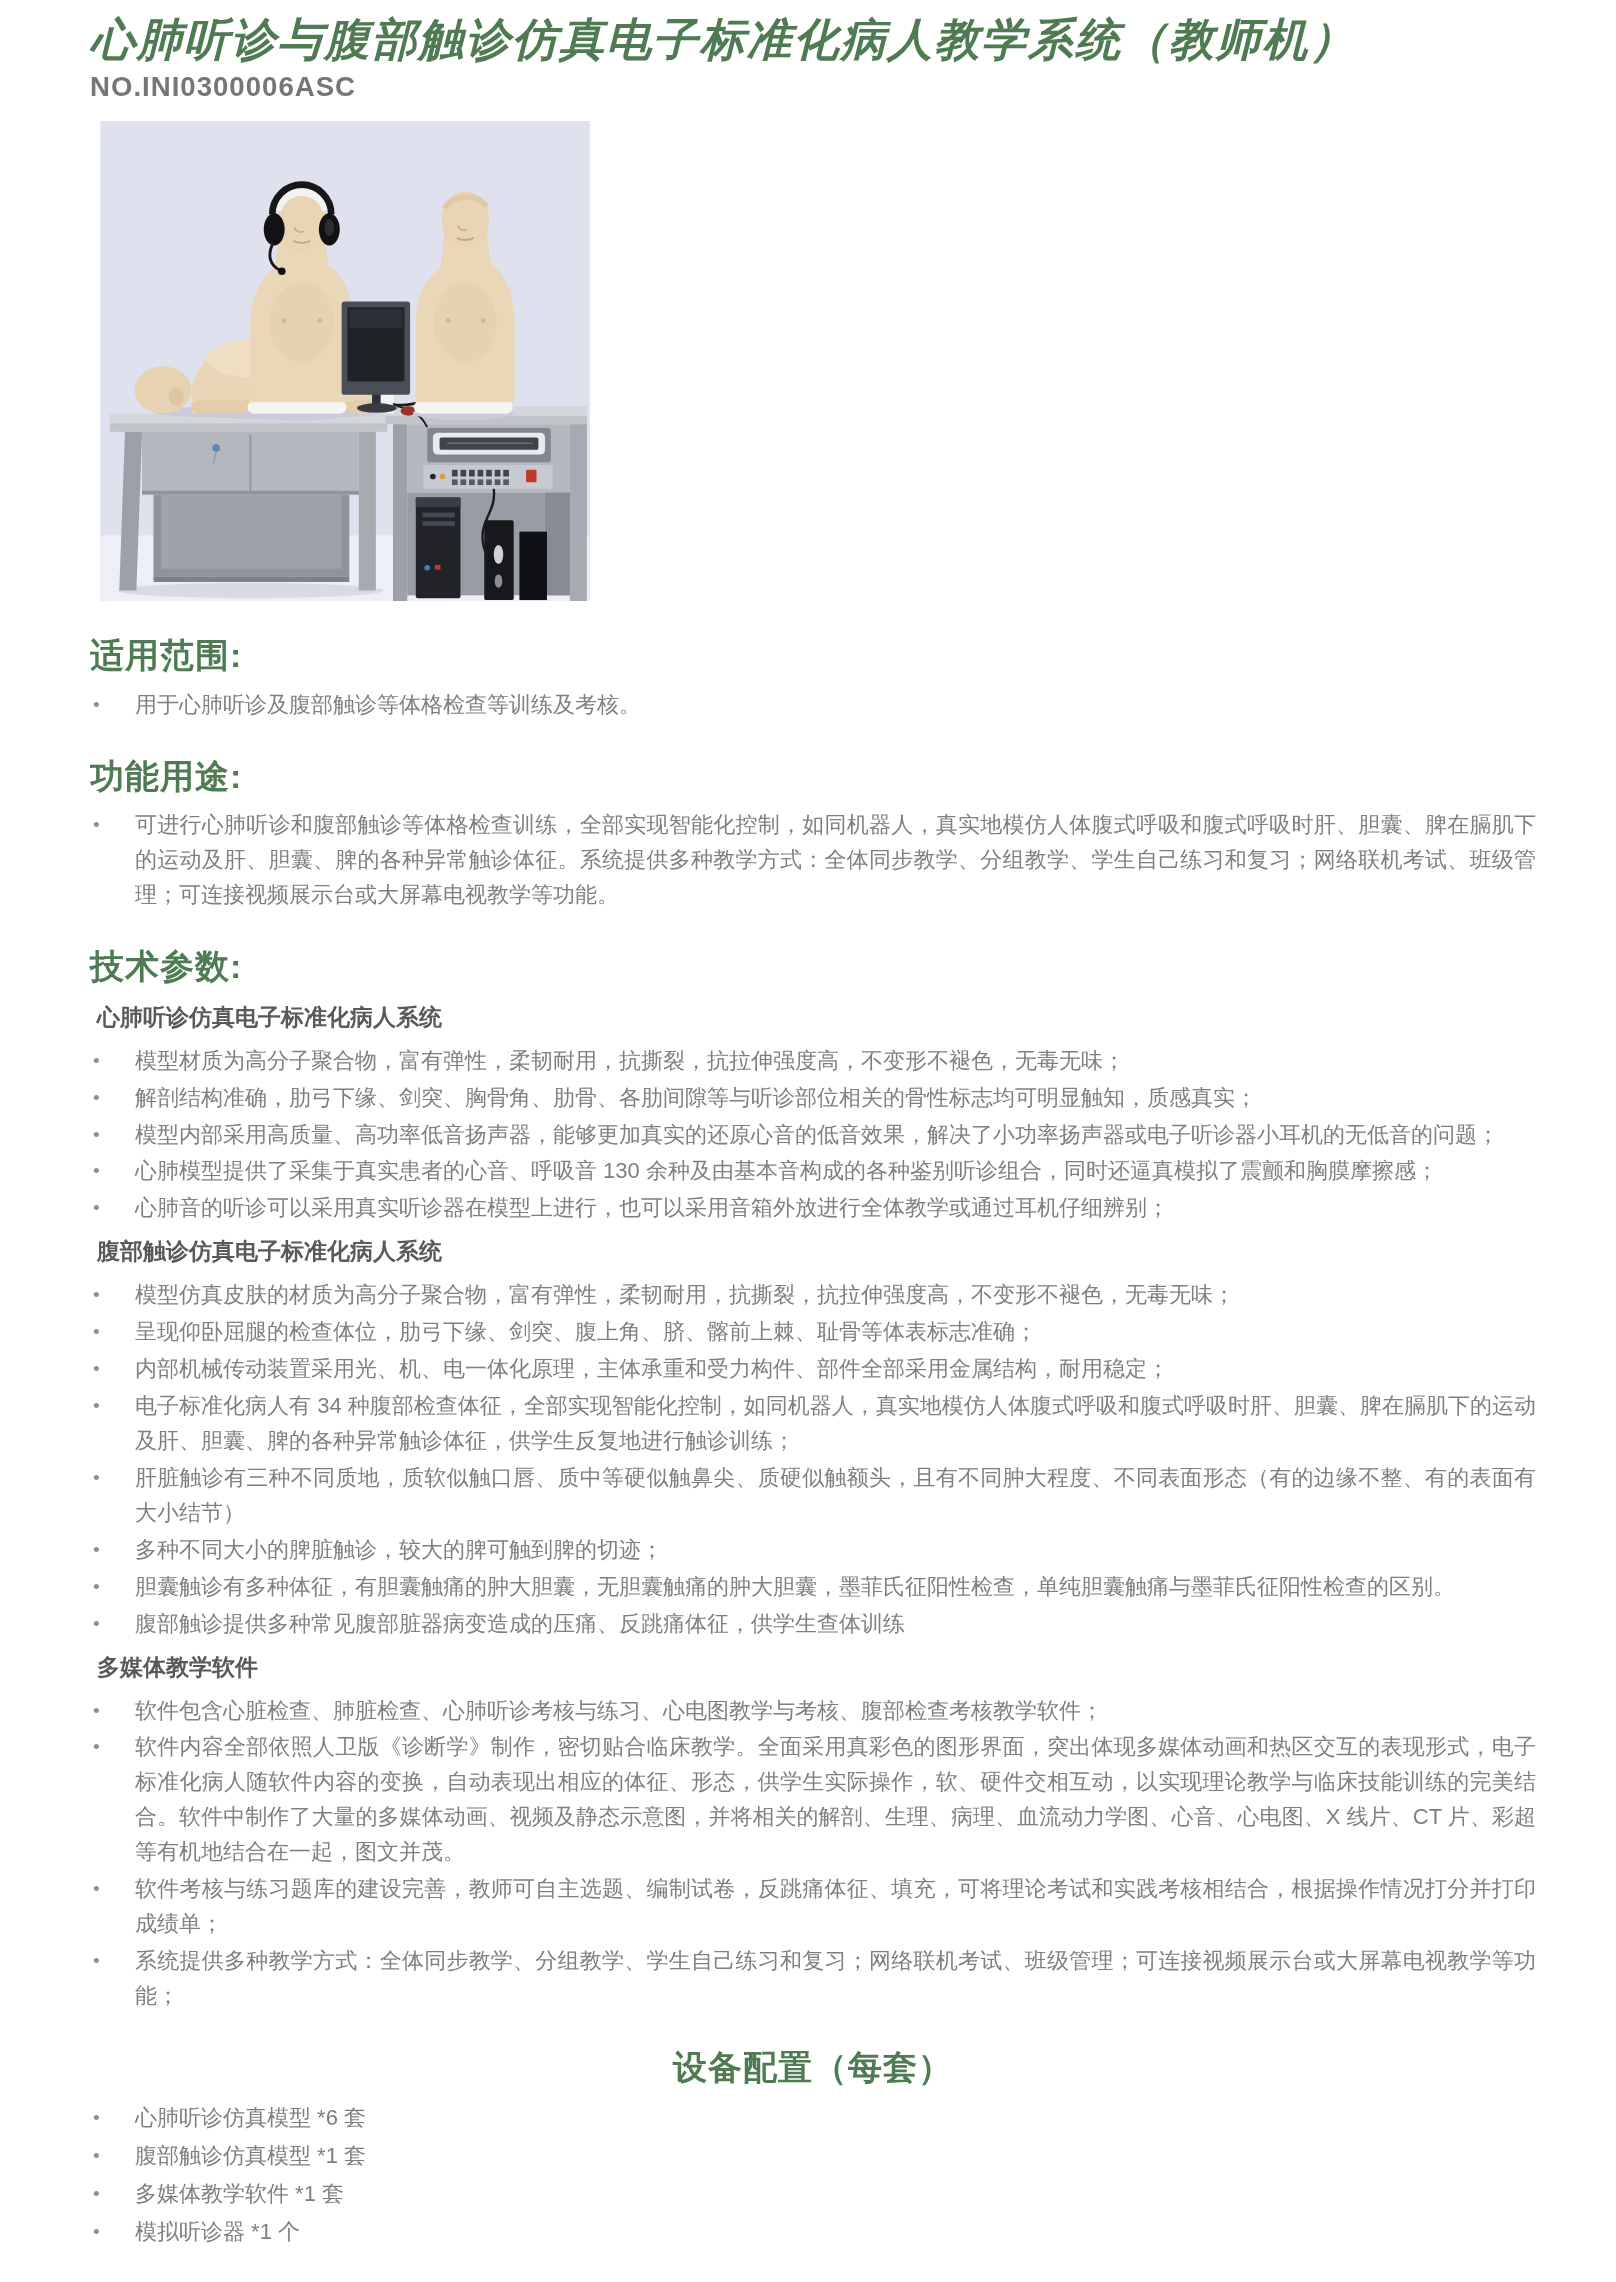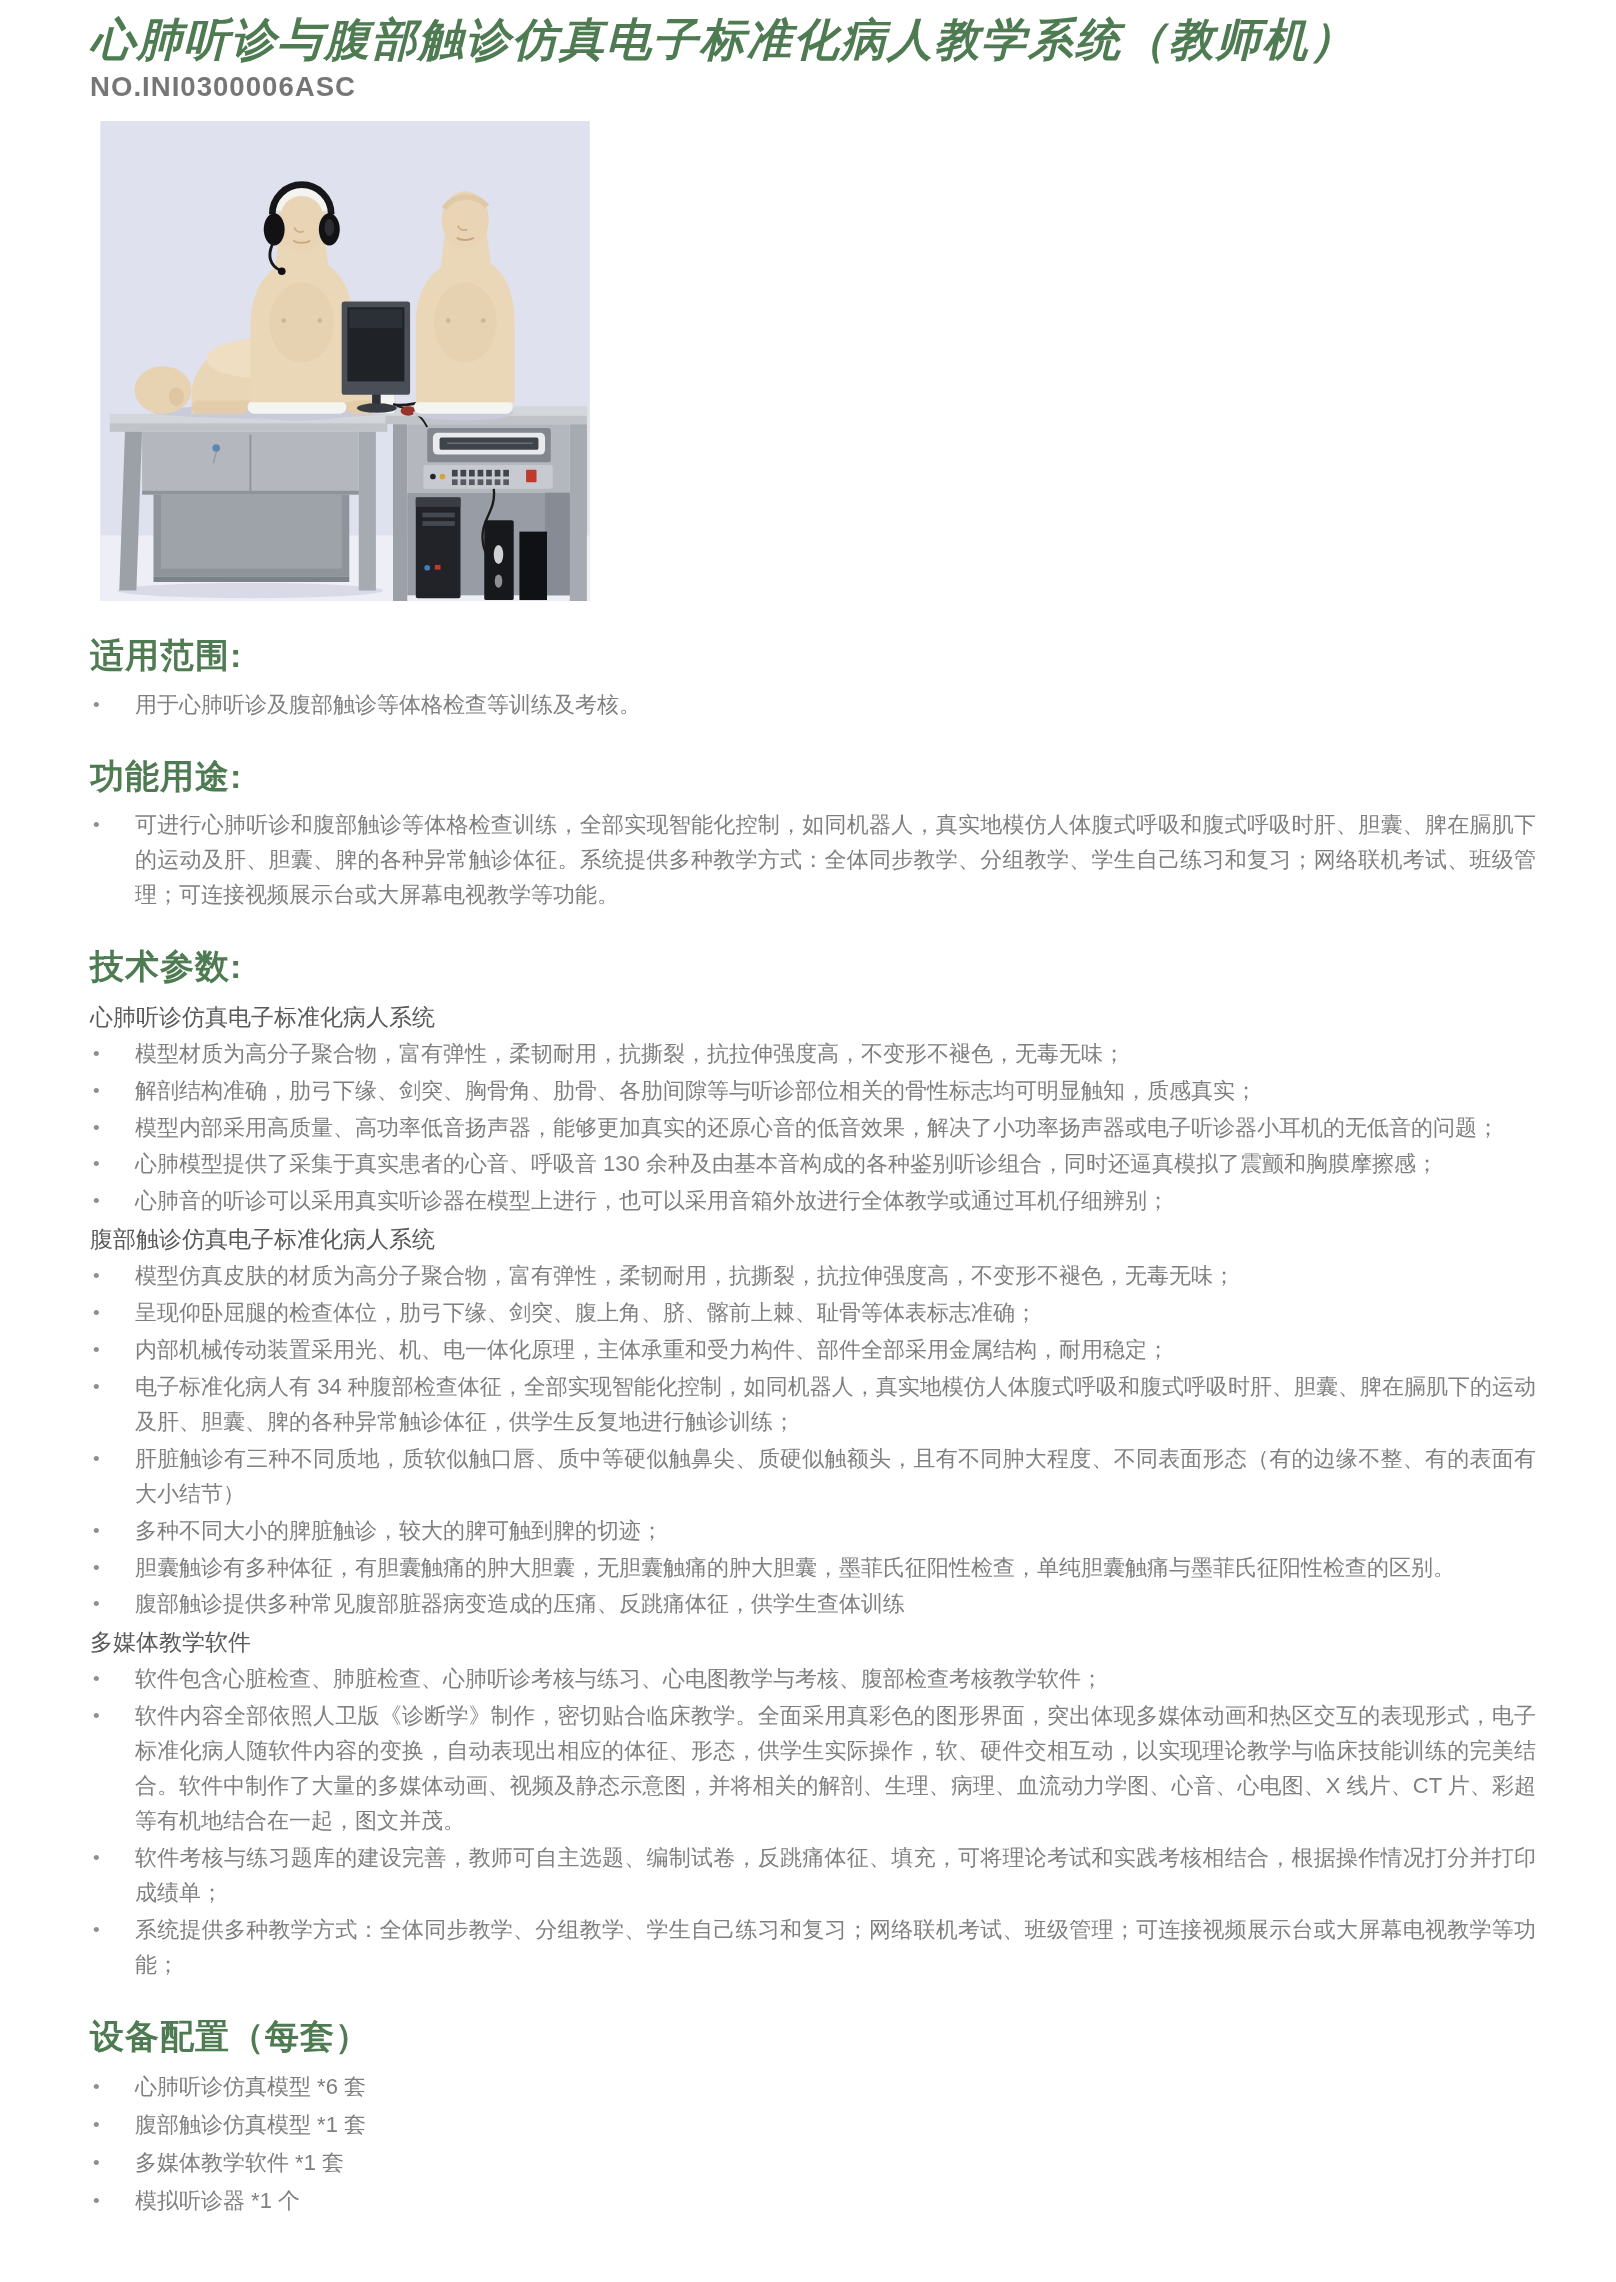--- a/index.html
+++ b/index.html
@@ -16,23 +16,23 @@
   .model-no{
     margin-top:3px;font-size:27.6px;line-height:34px;font-weight:bold;
     color:#767676;letter-spacing:1px;
   }
   figure.photo{margin:17px 0 0 9.5px;width:490px;height:480px;display:block;}
   figure.photo svg{display:block;width:490px;height:480px;}
   h2.sec{
     margin:32px 0 9.5px 0;font-size:34px;line-height:44px;font-weight:bold;
     color:#4e7b52;letter-spacing:1px;
   }
-  h2.sec.equip{}
+  h2.sec.equip{text-align:center;}
   h3.sub{
-    margin:0;font-size:23px;line-height:38px;font-weight:normal;color:#595959;
+    margin:7px;font-size:23px;line-height:38px;font-weight:bold;color:#595959;
   }
   ul.blt{list-style:none;margin:0;padding:0;}
   ul.blt li{
     position:relative;font-size:22px;line-height:35px;color:#7f7f7f;
     padding-left:45px;margin:0 0 1.9px 0;text-align:justify;
   }
   ul.blt li::before{
     content:"•";position:absolute;left:2.9px;top:0;color:#8f8f8f;font-size:19px;
   }
   ul.blt.wide li{line-height:37px;margin-bottom:1px;}

